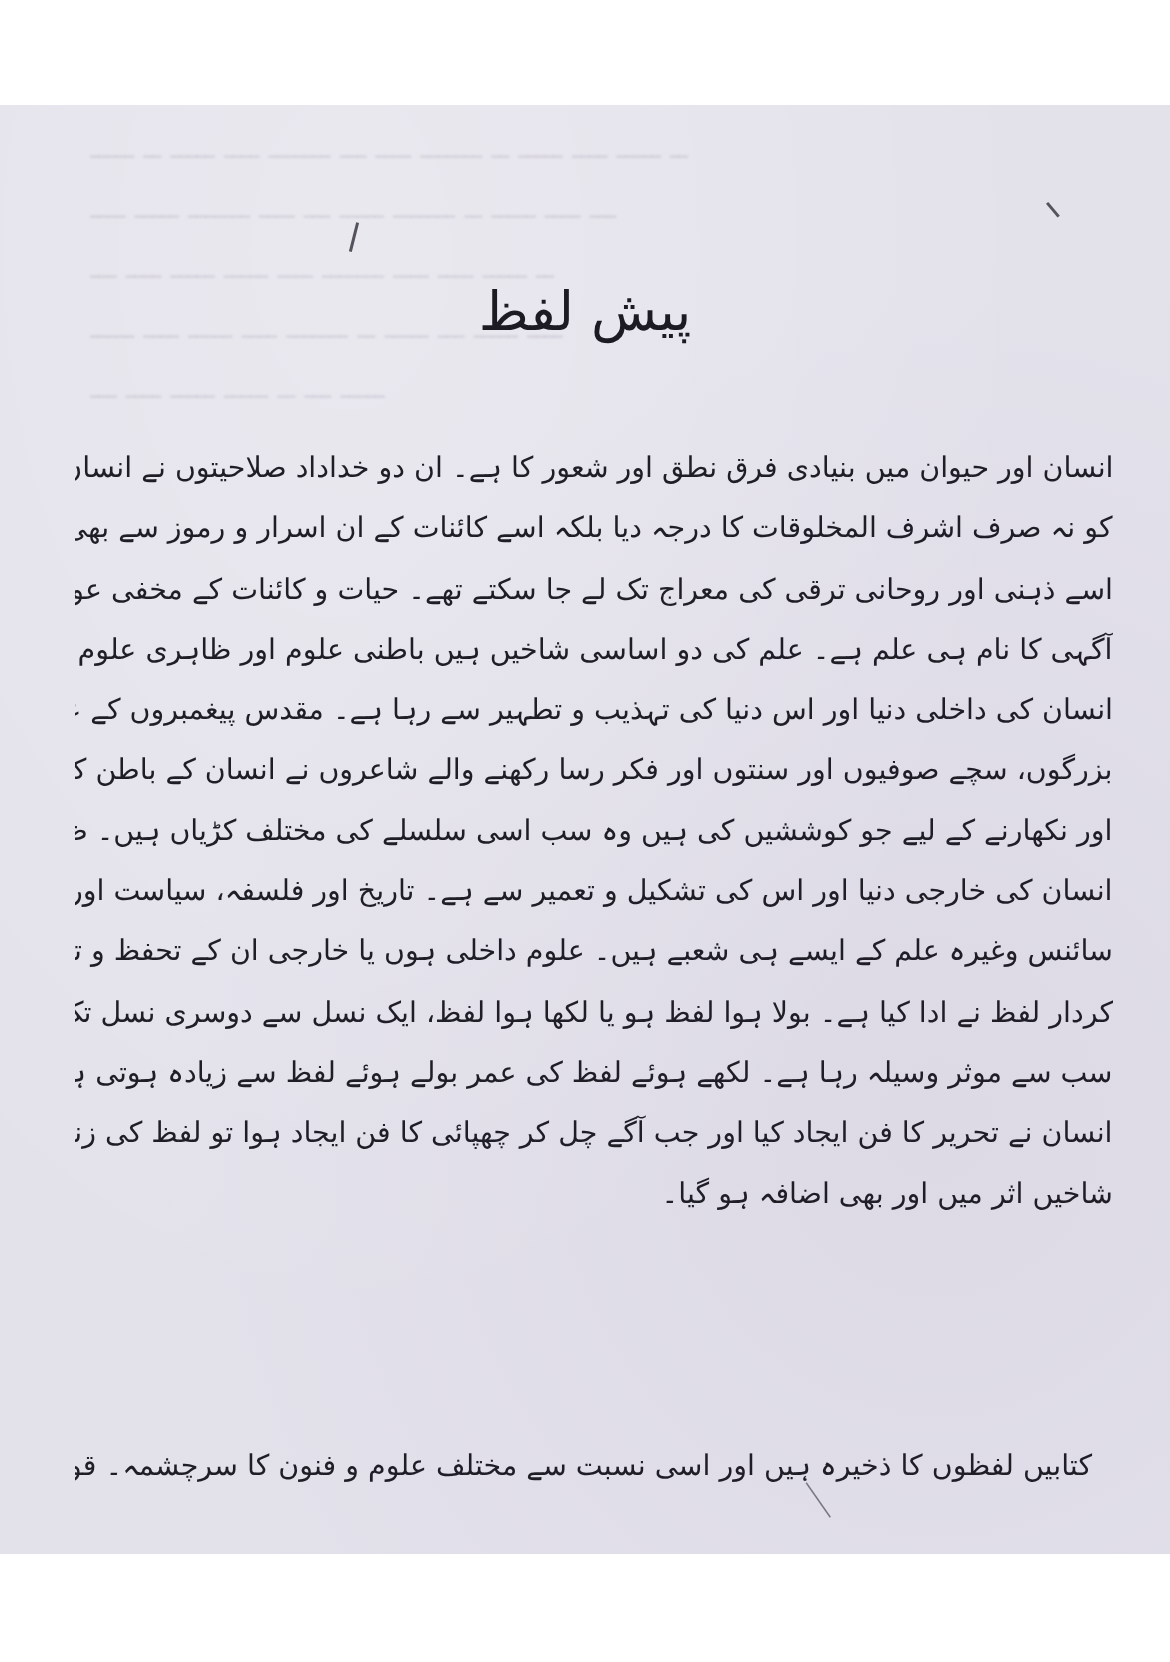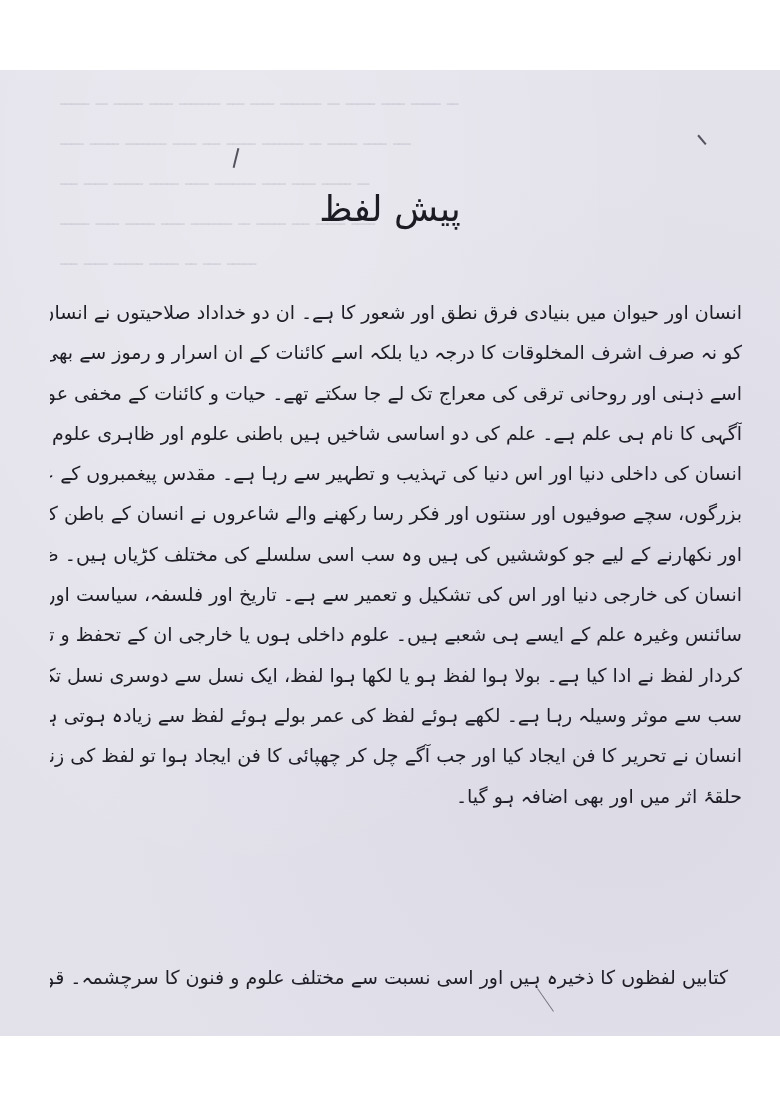--- a/index.html
+++ b/index.html
@@ -115,21 +115,21 @@
     <div class="line">اسے ذہنی اور روحانی ترقی کی معراج تک لے جا سکتے تھے۔ حیات و کائنات کے مخفی عوامل سے</div>
     <div class="line">آگہی کا نام ہی علم ہے۔ علم کی دو اساسی شاخیں ہیں باطنی علوم اور ظاہری علوم۔ باطنی علوم کا تعلق</div>
     <div class="line">انسان کی داخلی دنیا اور اس دنیا کی تہذیب و تطہیر سے رہا ہے۔ مقدس پیغمبروں کے علاوہ، خدا رسیدہ</div>
     <div class="line">بزرگوں، سچے صوفیوں اور سنتوں اور فکر رسا رکھنے والے شاعروں نے انسان کے باطن کو سنوارنے</div>
     <div class="line">اور نکھارنے کے لیے جو کوششیں کی ہیں وہ سب اسی سلسلے کی مختلف کڑیاں ہیں۔ ظاہری علوم کا تعلق</div>
     <div class="line">انسان کی خارجی دنیا اور اس کی تشکیل و تعمیر سے ہے۔ تاریخ اور فلسفہ، سیاست اور اقتصاد، سماج اور</div>
     <div class="line">سائنس وغیرہ علم کے ایسے ہی شعبے ہیں۔ علوم داخلی ہوں یا خارجی ان کے تحفظ و ترویج میں بنیادی</div>
     <div class="line">کردار لفظ نے ادا کیا ہے۔ بولا ہوا لفظ ہو یا لکھا ہوا لفظ، ایک نسل سے دوسری نسل تک علم کی منتقلی کا</div>
     <div class="line">سب سے موثر وسیلہ رہا ہے۔ لکھے ہوئے لفظ کی عمر بولے ہوئے لفظ سے زیادہ ہوتی ہے۔ اسی لیے</div>
     <div class="line">انسان نے تحریر کا فن ایجاد کیا اور جب آگے چل کر چھپائی کا فن ایجاد ہوا تو لفظ کی زندگی اور اس کے</div>
-    <div class="line last">حلقۂ اثر میں اور بھی اضافہ ہو گیا۔</div>
+    <div class="line last">شاخیں اثر میں اور بھی اضافہ ہو گیا۔</div>
   </div>
 
   <div class="para2">
     <div class="line" style="padding-right:14px;">کتابیں لفظوں کا ذخیرہ ہیں اور اسی نسبت سے مختلف علوم و فنون کا سرچشمہ۔ قومی کونسل</div>
   </div>
 
   <span class="mark" style="left:545px; top:916px; height:28px; transform:rotate(-35deg); background:#7a7784; width:1px;"></span>
 </div>
 
 </body></html>

